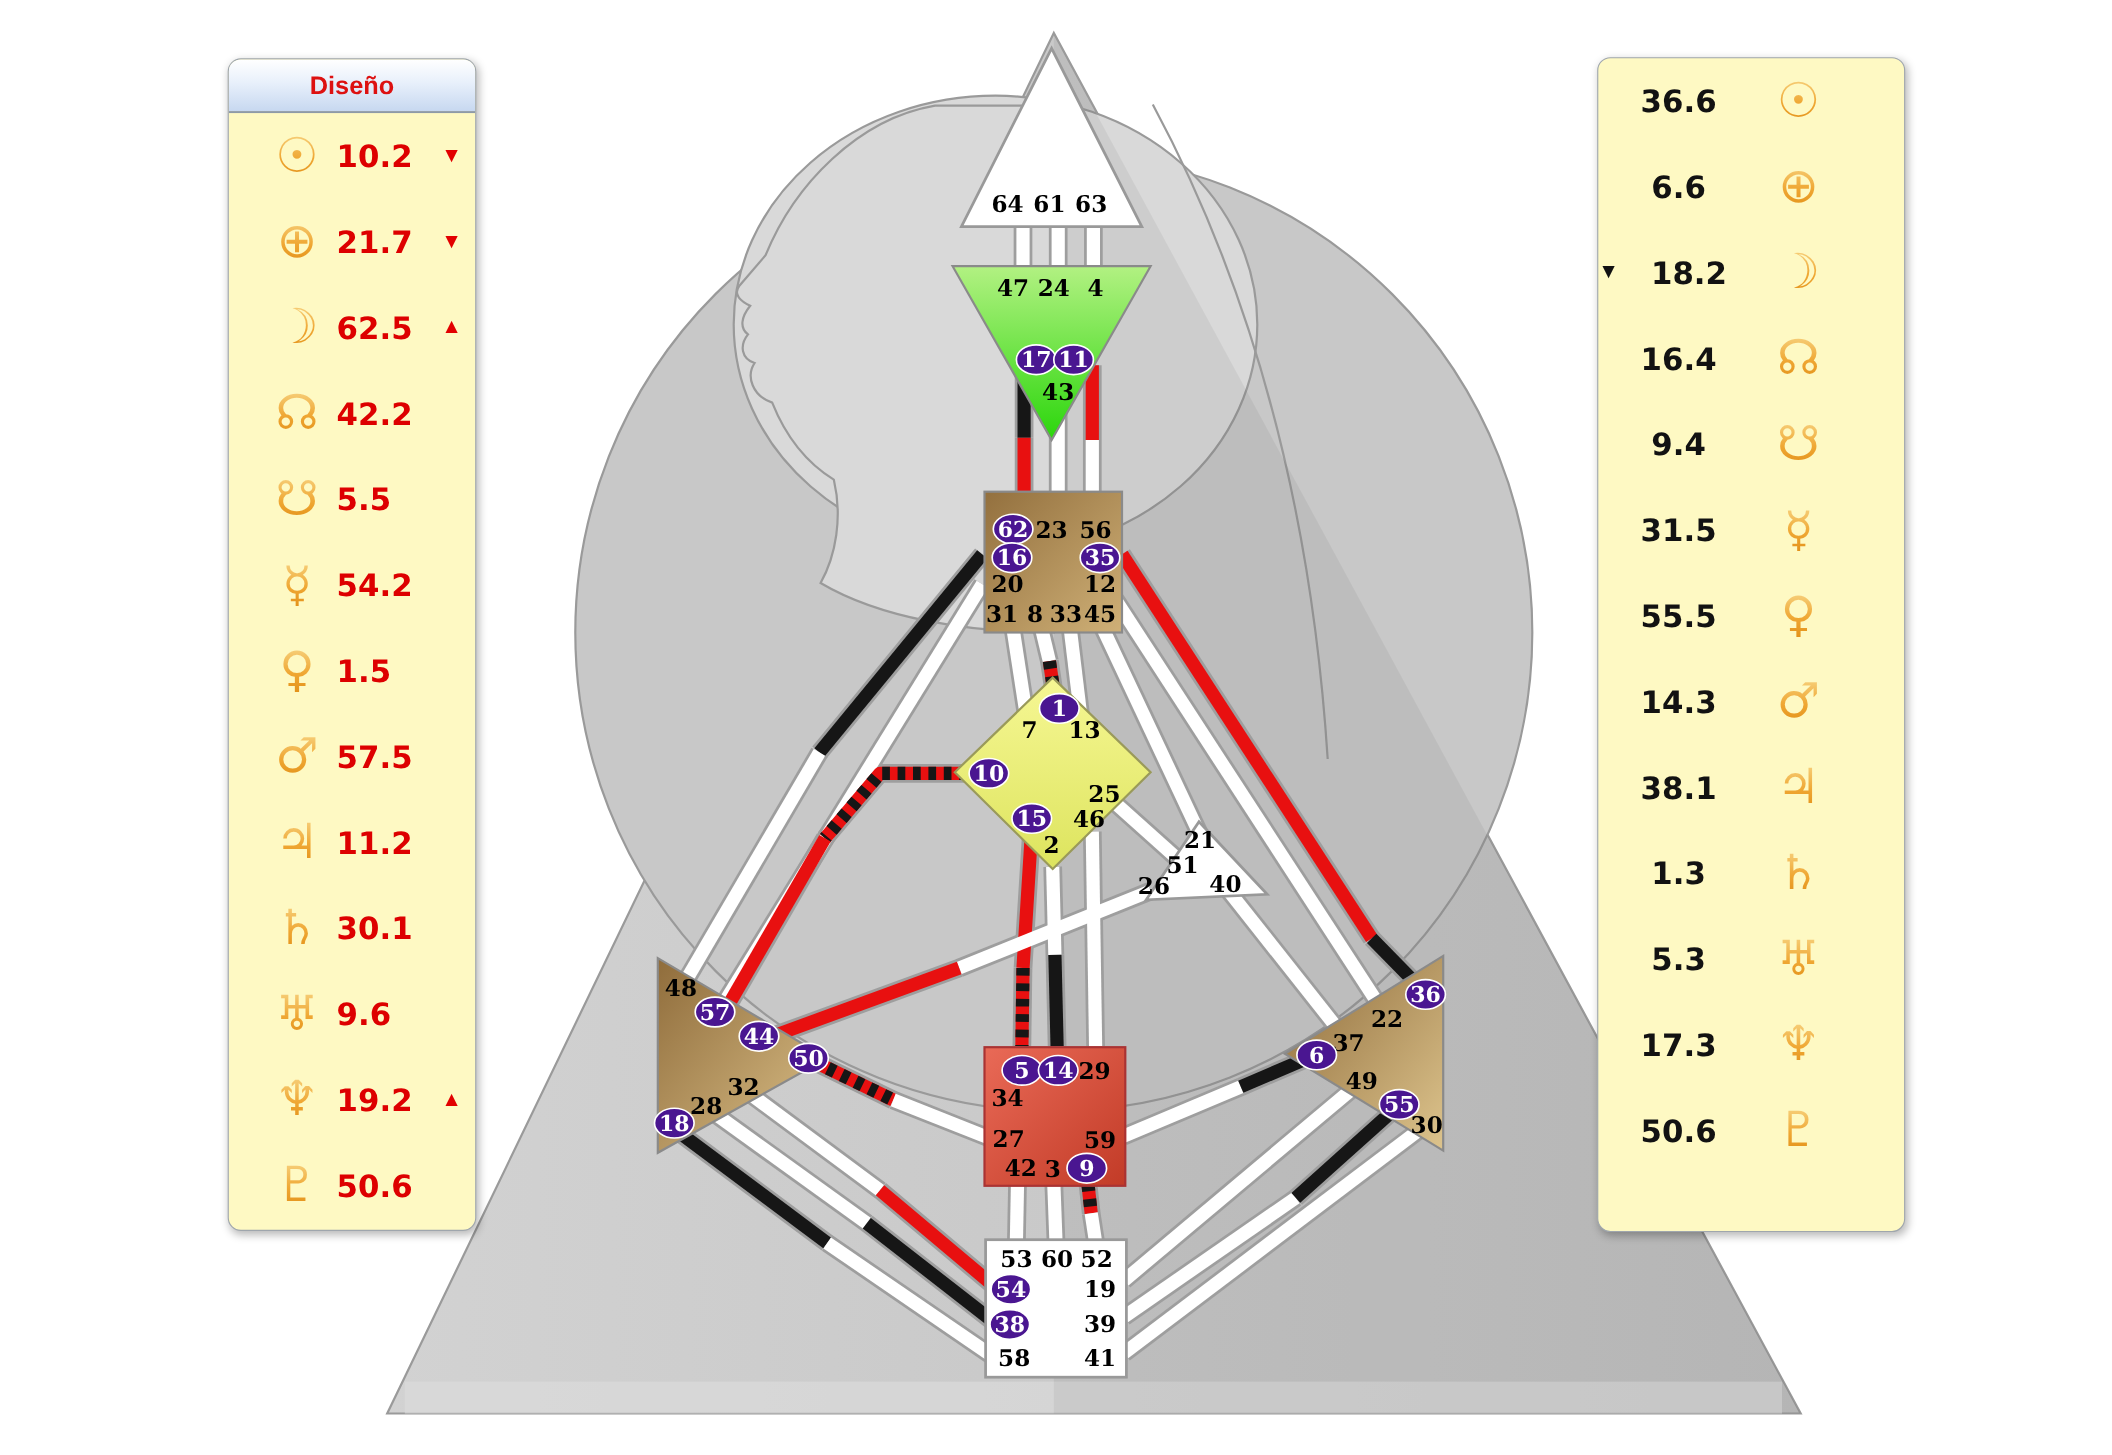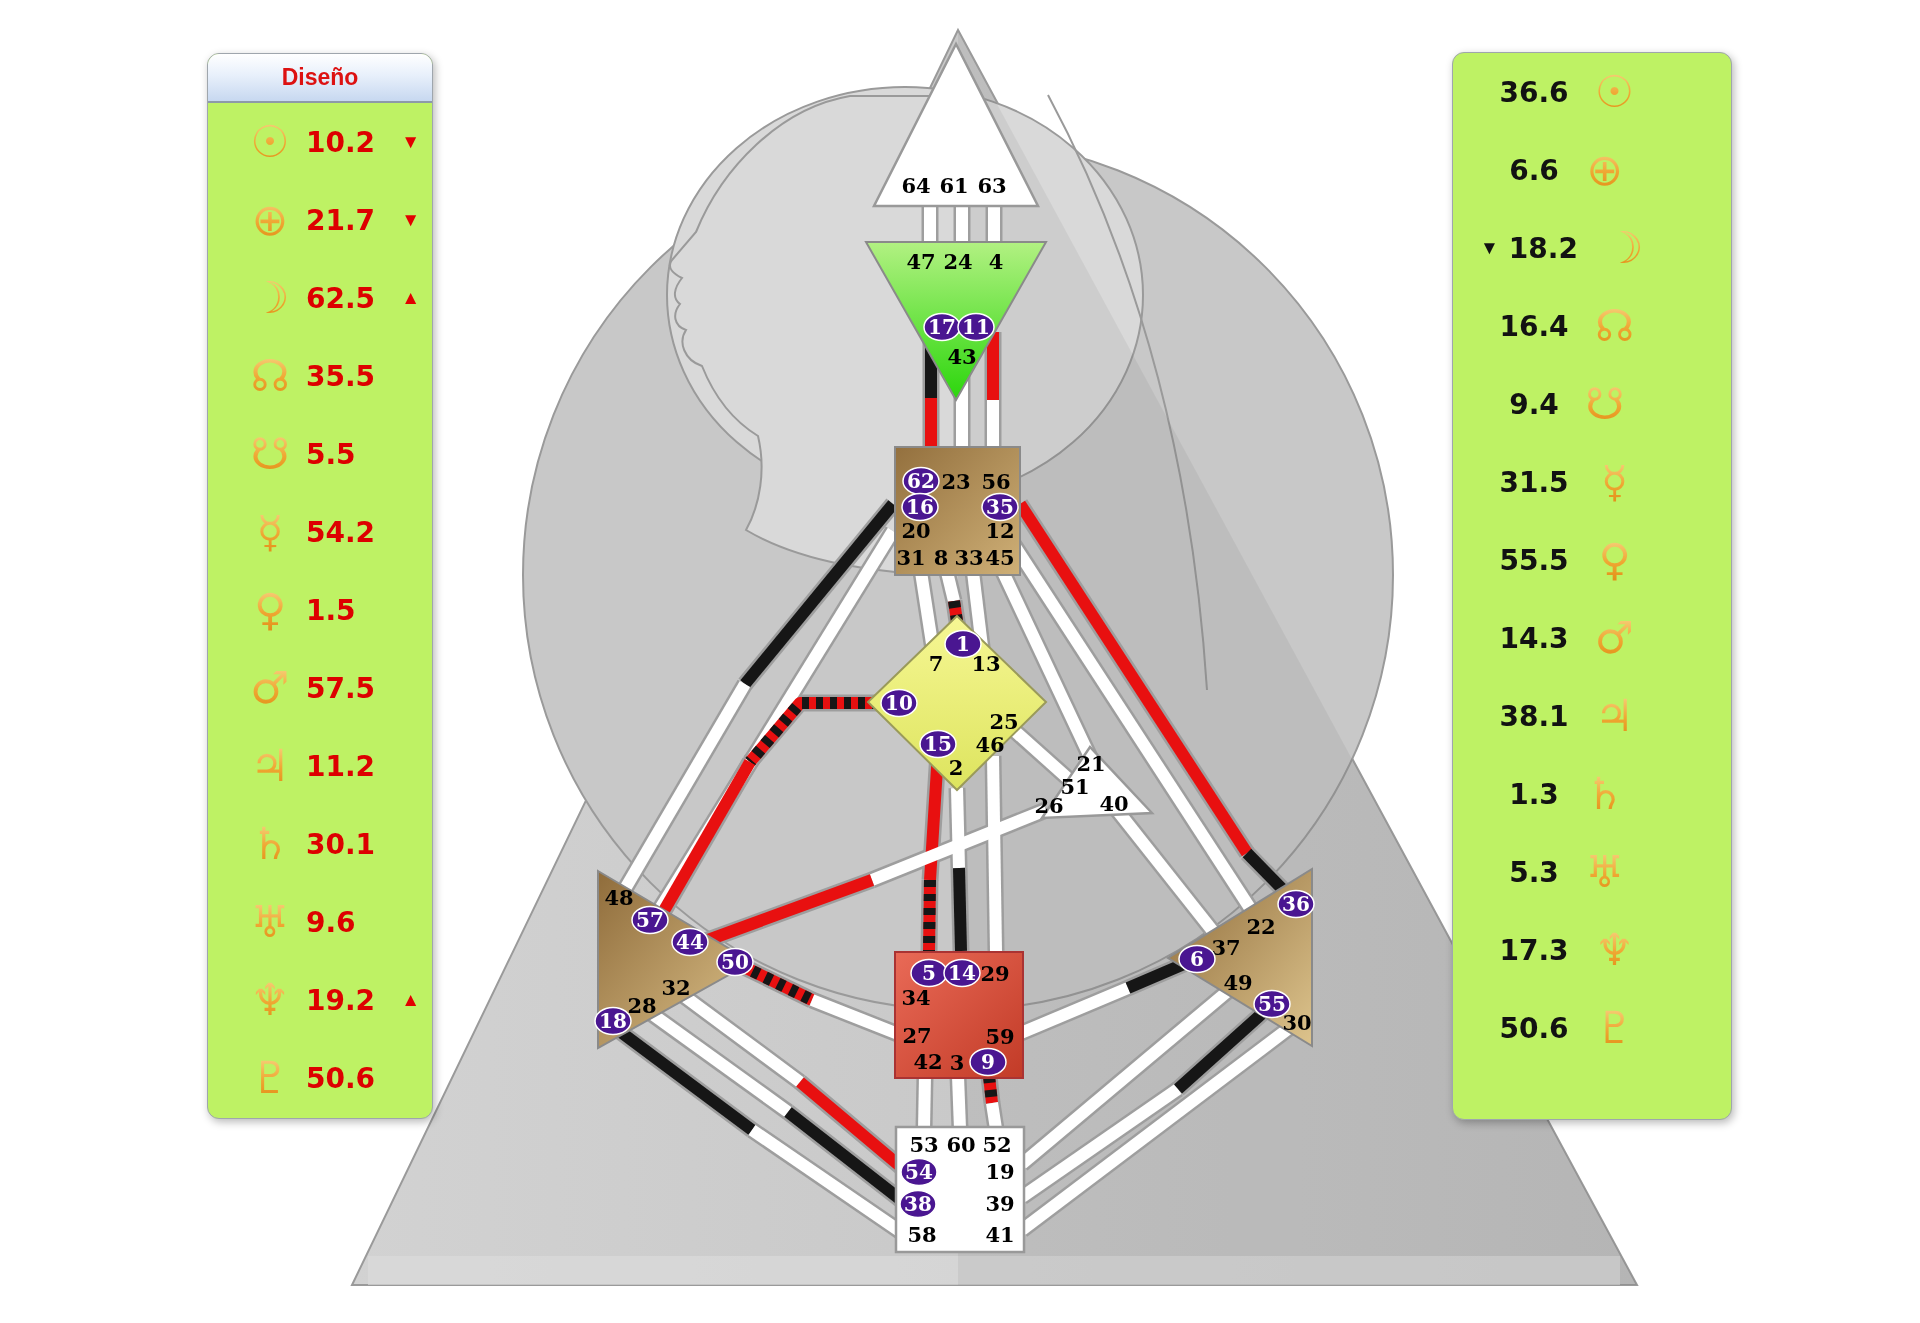--- a/index.html
+++ b/index.html
@@ -1,20 +1,20 @@
 <!DOCTYPE html>
 <html><head>
 <meta charset="utf-8">
 <style>
   html,body{margin:0;padding:0;background:#ffffff;}
   #stage{position:relative;width:1920px;height:1323px;background:#ffffff;overflow:hidden;
          font-family:"Liberation Sans",sans-serif;}
   #graph-svg{position:absolute;left:0;top:0;width:1920px;height:1323px;}
 
-  .panel{position:absolute;background:#bef264;border:1px solid #9fa6ad;border-radius:12px;
+  .panel{position:absolute;background:#fef9c3;border:1px solid #9fa6ad;border-radius:12px;
          box-shadow:2px 3px 8px rgba(0,0,0,.28);}
   .panel-header{height:47px;border-bottom:2px solid #8d9aa8;border-radius:11px 11px 0 0;
          background:linear-gradient(180deg,#ffffff 0%,#e8f0fb 45%,#c7d8f0 100%);
          display:flex;align-items:center;justify-content:center;
          font-size:23px;font-weight:bold;}
   .rows{display:flex;flex-direction:column;}
   .prow{height:78px;display:flex;align-items:center;}
   .planet{font-family:"DejaVu Sans",sans-serif;font-size:44px;line-height:1;
          background:linear-gradient(180deg,#f8d98c 0%,#efa733 55%,#df8b12 100%);
          -webkit-background-clip:text;background-clip:text;color:transparent;}
@@ -24,21 +24,21 @@
   .pval{font-family:"DejaVu Sans",sans-serif;font-size:28px;font-weight:bold;}
   .parrow{font-size:19px;}
 
   #design-panel .panel-header .ptitle{color:#dd1111;}
   #design-panel .prow{padding-left:26px;padding-right:12px;}
   #design-panel .icon-box{width:72px;text-align:center;}
   #design-panel .pval{flex:1;text-align:left;color:#dd0000;}
   #design-panel .parrow{width:36px;text-align:right;color:#e20000;}
 
   #personality-panel .panel-header .ptitle{color:#16203a;}
-  #personality-panel .prow{justify-content:center;padding-right:48px;}
+  #personality-panel .prow{justify-content:space-between;padding-right:64px;}
   #personality-panel .pval{color:#121212;text-align:right;}
   #personality-panel .parrow{color:#111;margin-right:10px;}
   #personality-panel .icon-box{width:64px;text-align:center;margin-left:14px;}
 
   text.gate{font-family:"DejaVu Serif","Liberation Serif",serif;font-weight:bold;}
 </style>
 </head>
 <body>
 
 <div id="stage">
@@ -308,21 +308,21 @@
           <span class="pval">21.7</span>
           <span class="parrow">▼</span>
         </div>
         <div class="prow">
           <span class="icon-box"><span class="planet">☽</span></span>
           <span class="pval">62.5</span>
           <span class="parrow">▲</span>
         </div>
         <div class="prow">
           <span class="icon-box"><span class="planet">☊</span></span>
-          <span class="pval">35.5</span>
+          <span class="pval">42.2</span>
           <span class="parrow"></span>
         </div>
         <div class="prow">
           <span class="icon-box"><span class="planet">☋</span></span>
           <span class="pval">5.5</span>
           <span class="parrow"></span>
         </div>
         <div class="prow">
           <span class="icon-box"><span class="planet">☿</span></span>
           <span class="pval">54.2</span>

